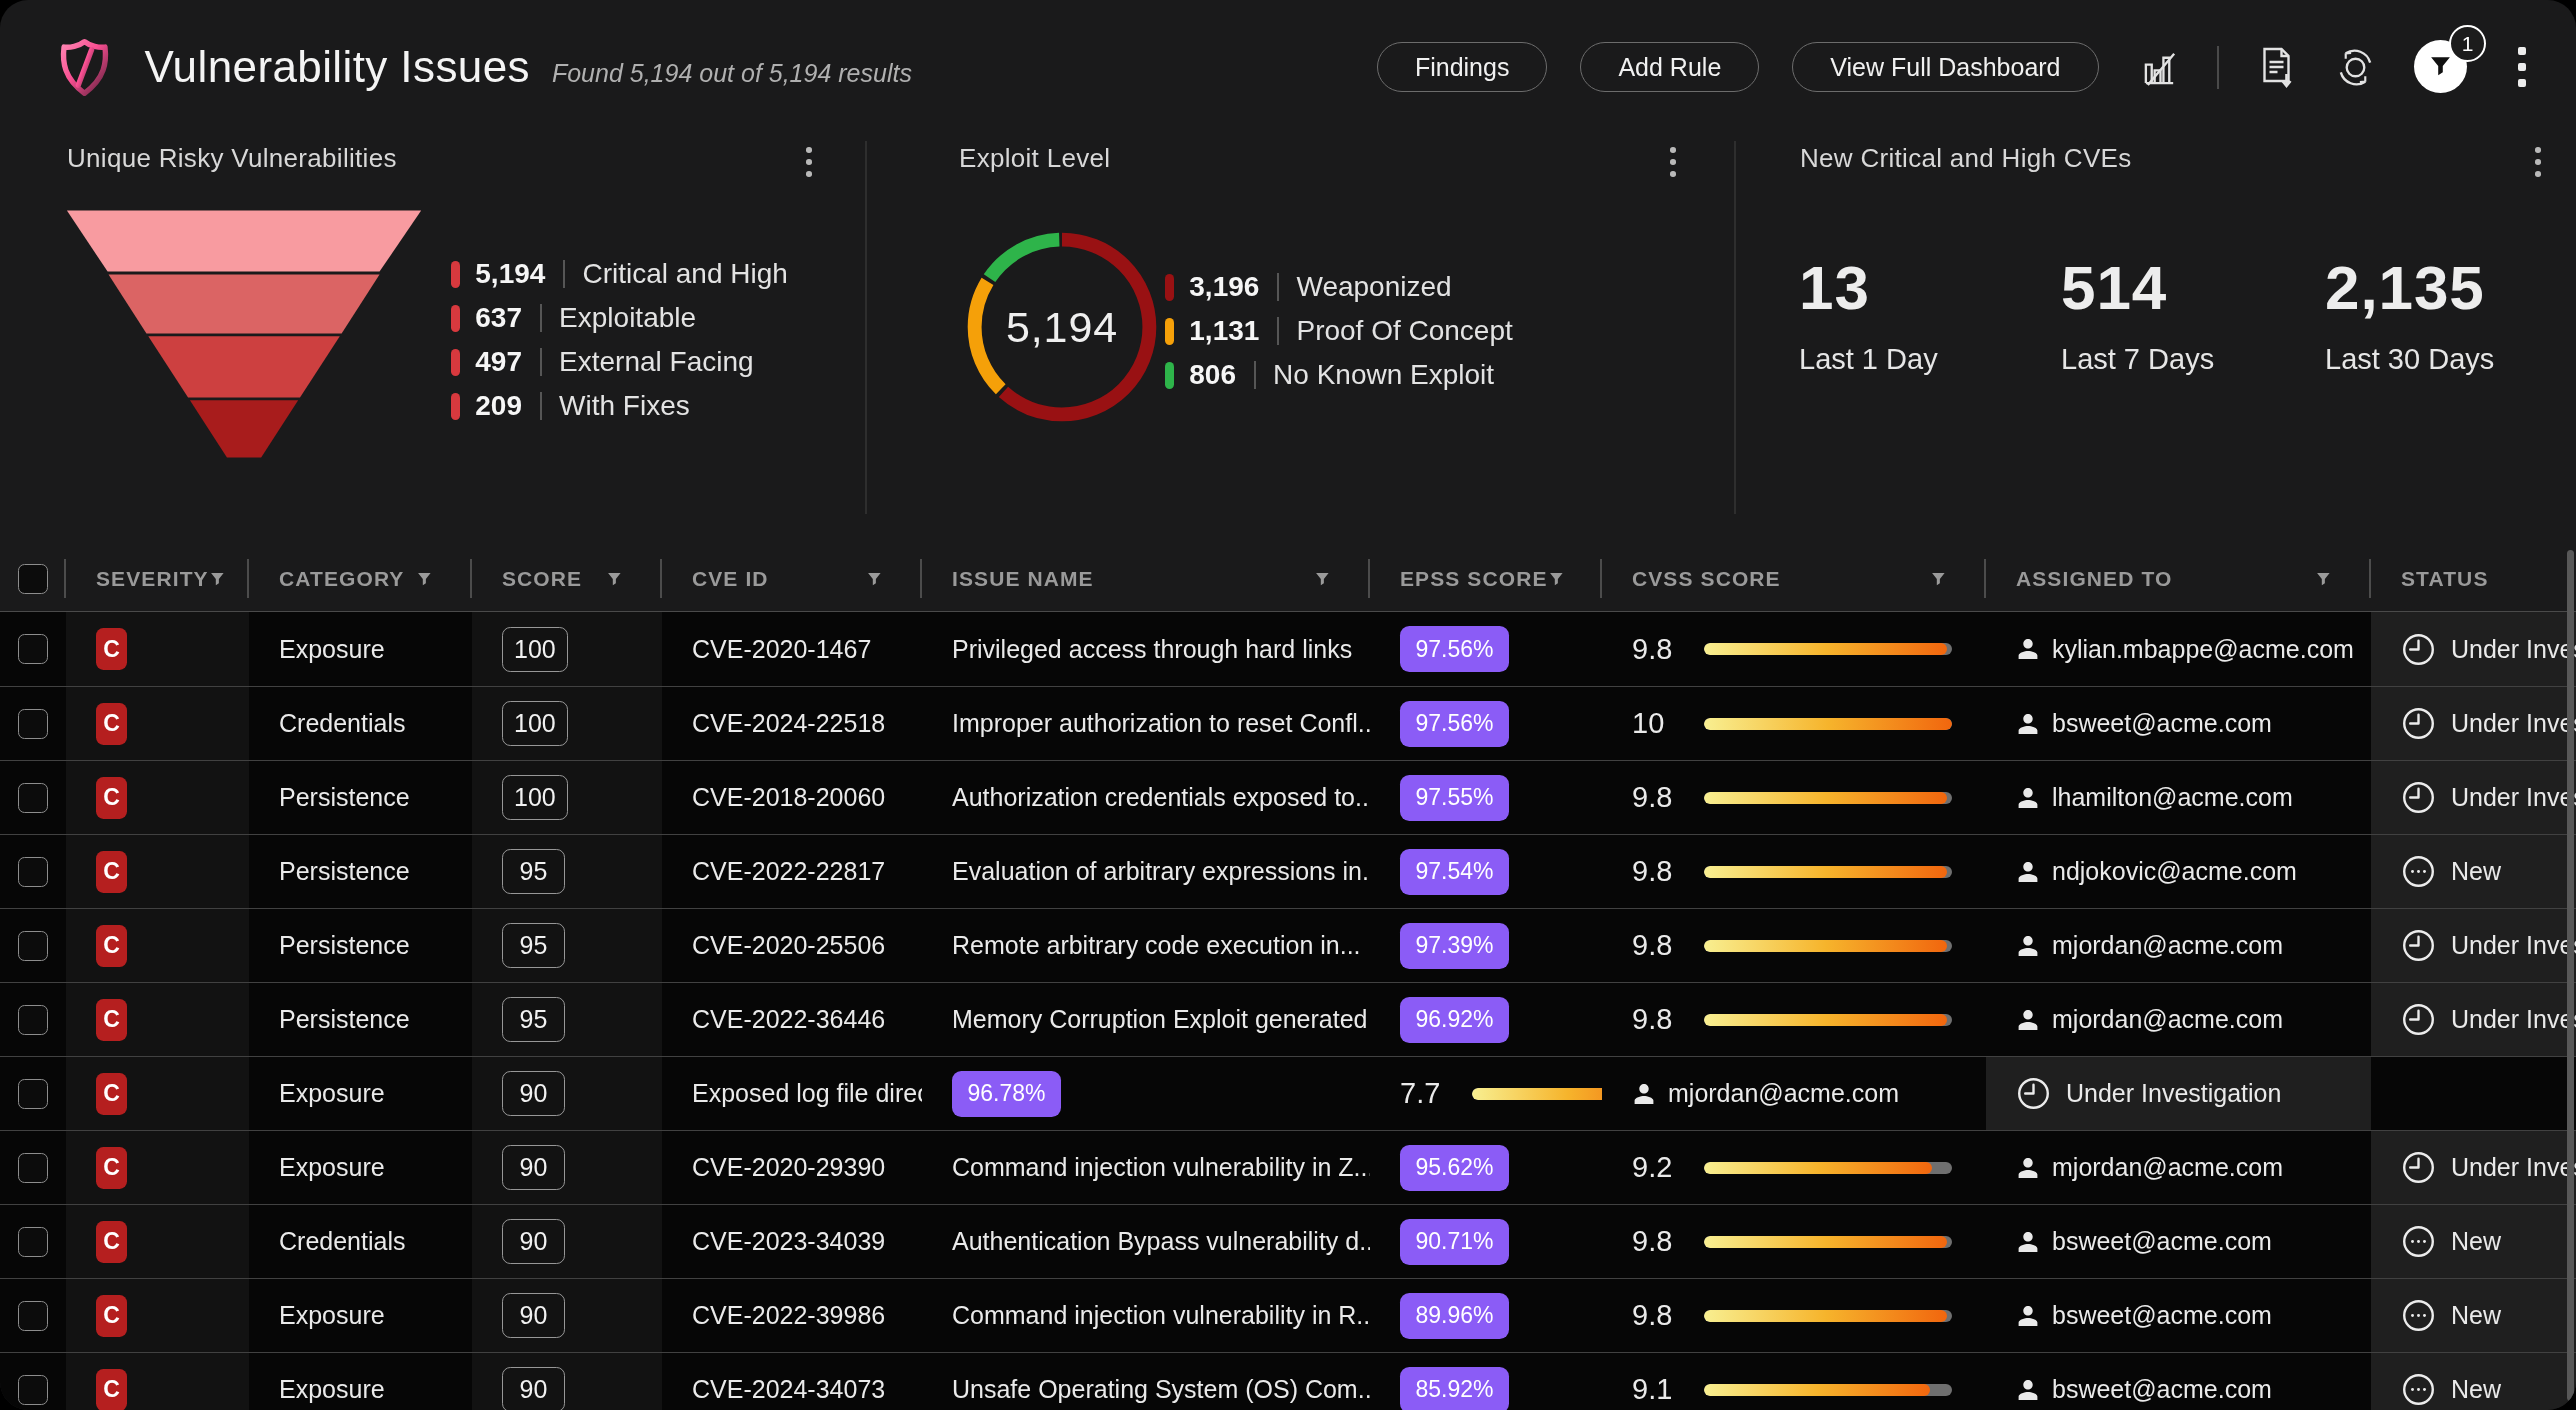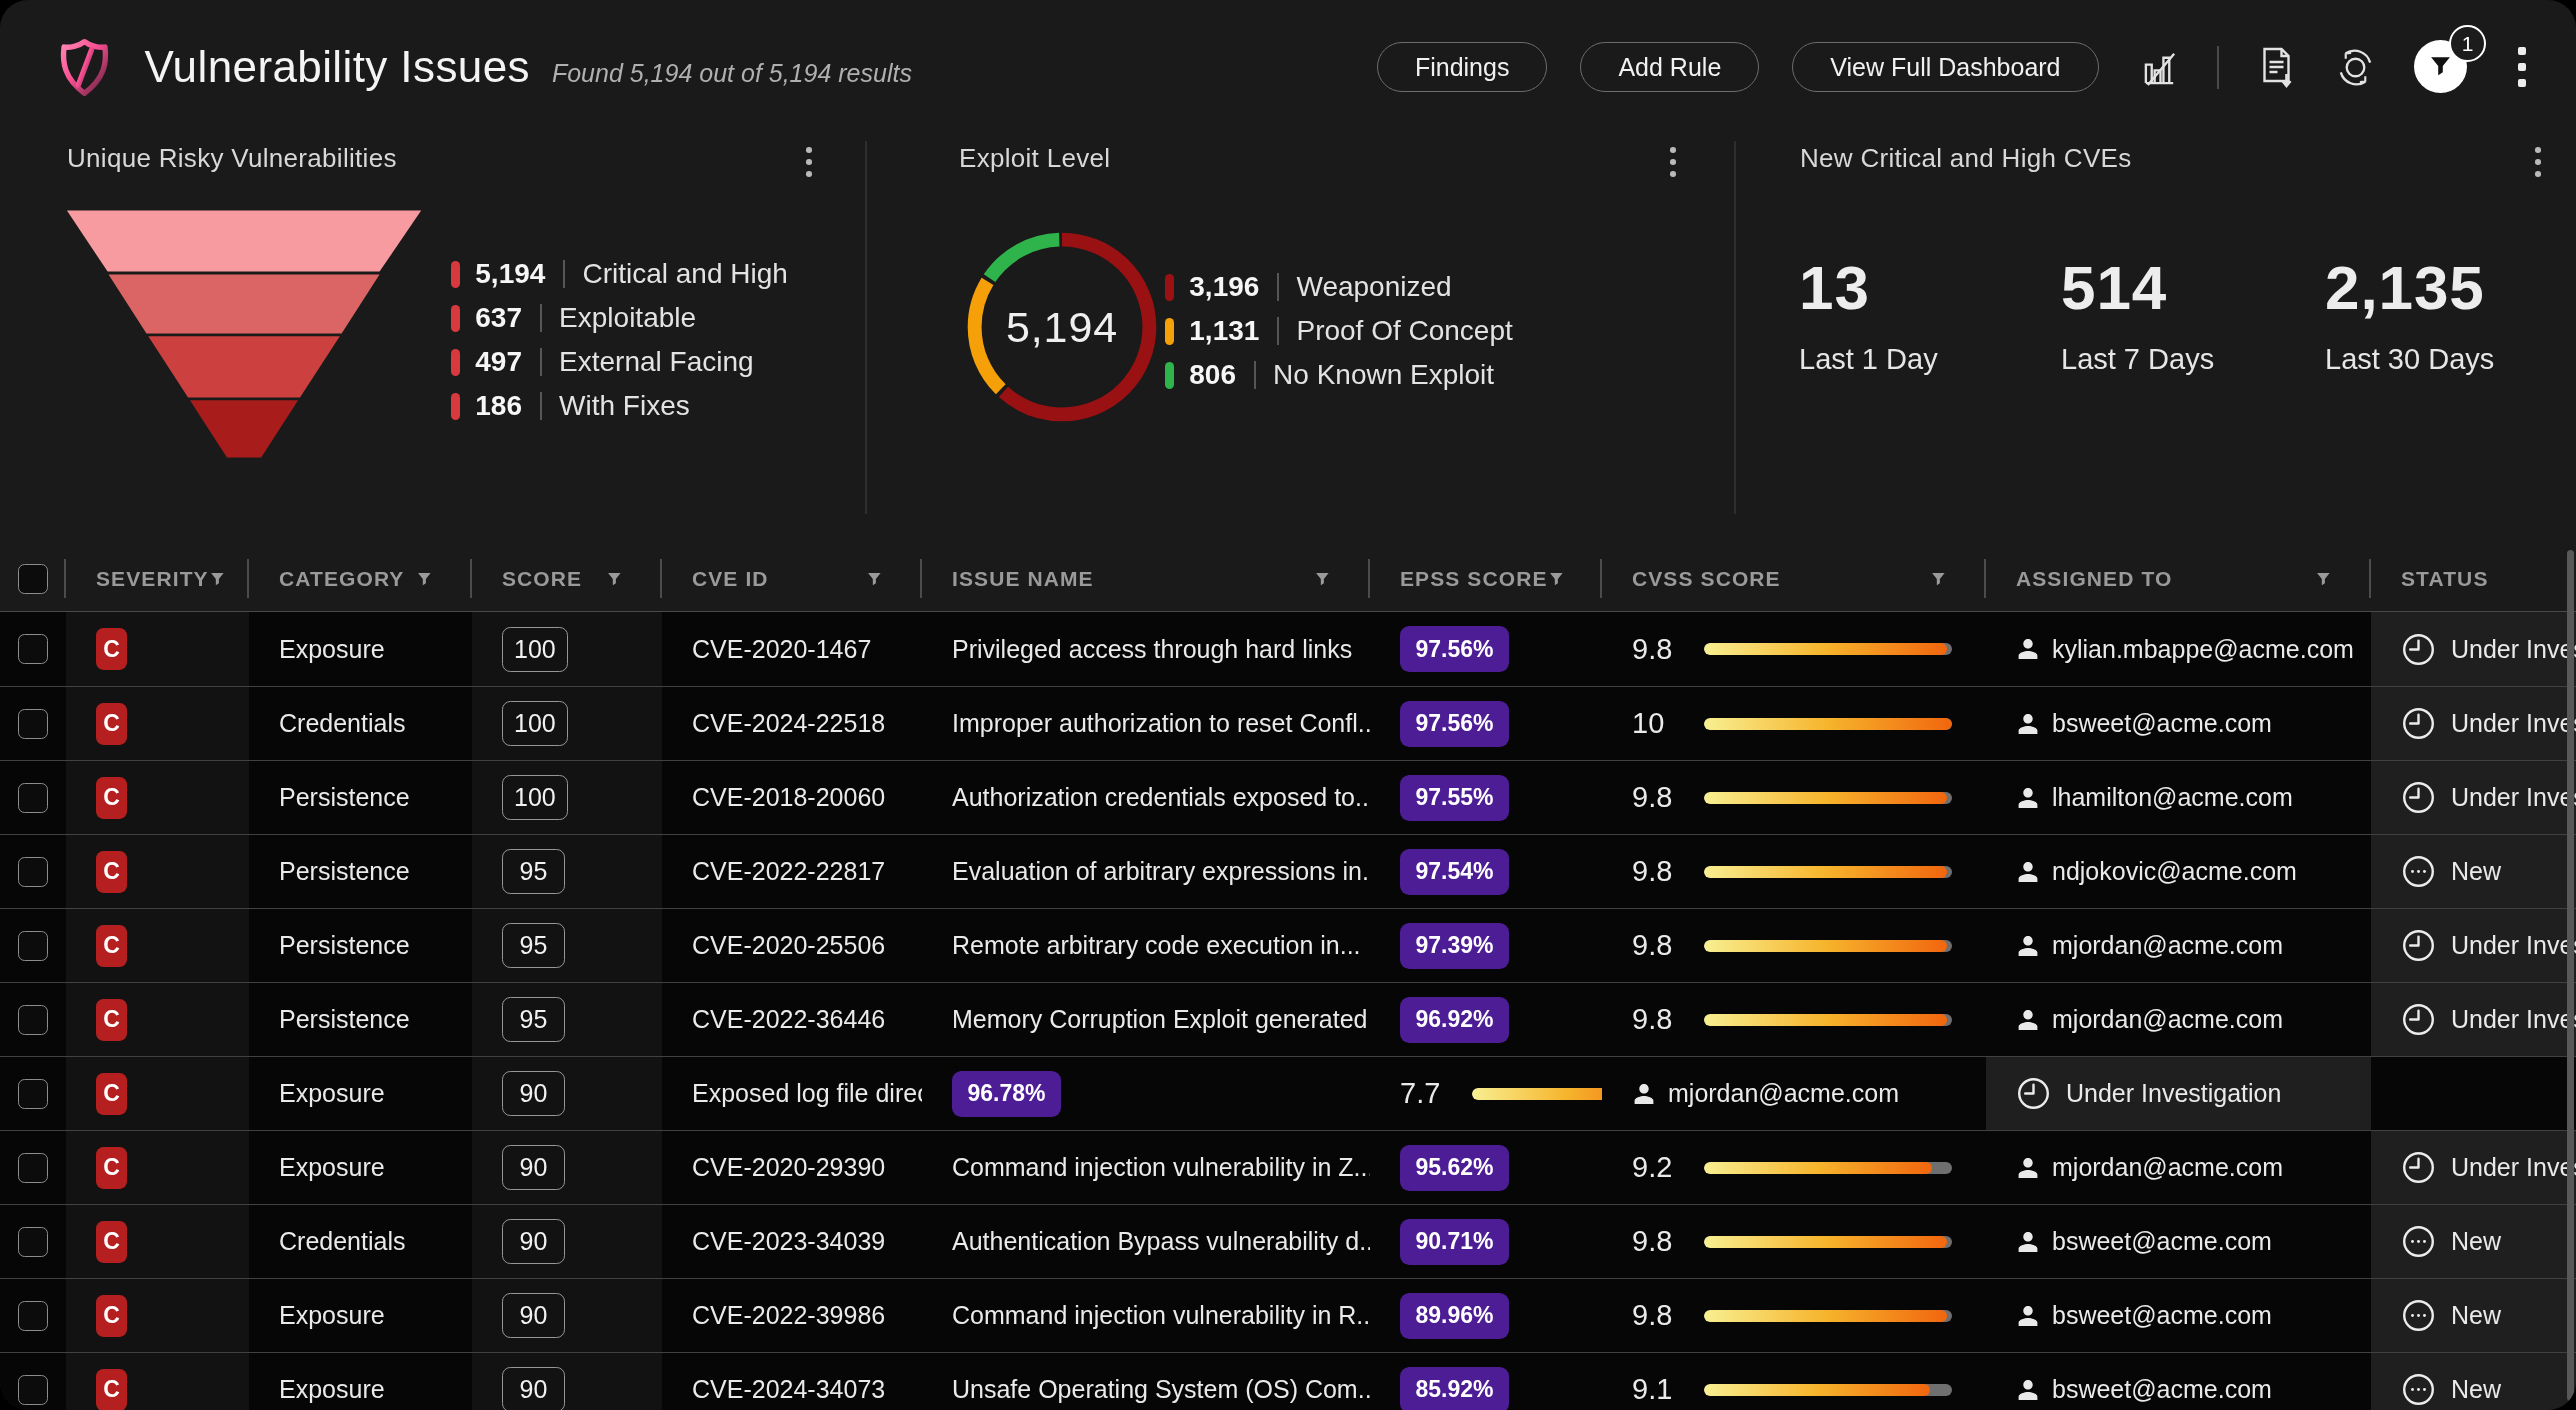--- a/index.html
+++ b/index.html
@@ -56,21 +56,21 @@
   .c-check-h{justify-content:center;padding:0;}
   .trow{height:74px;border-top:1.9px solid #414141;box-sizing:border-box;cursor:pointer;}
   .tbody .trow:first-child{border-top:none;}
   .cell{display:flex;align-items:center;padding:0 7.4px 0 30px;box-sizing:border-box;overflow:hidden;white-space:nowrap;color:#eaeaea;font-size:25px;}
   .c-check{justify-content:center;padding:0;}
   .col-stripe{background:rgba(255,255,255,.05);}
   .col-status{background:rgba(255,255,255,.10);}
   .checkbox{width:28px;height:28px;border:1.9px solid #8d8d8d;border-radius:6.5px;background:#0c0c0c;flex:none;}
   .sev-badge{width:31px;height:42px;border-radius:7.4px;background:#b51f1f;color:#fff;font-size:23px;font-weight:700;display:flex;align-items:center;justify-content:center;flex:none;}
   .score-box{min-width:39px;padding:0 11px;height:43px;border:1.9px solid #979797;border-radius:8.3px;display:flex;align-items:center;justify-content:center;font-size:25px;color:#f1f1f1;box-sizing:content-box;}
-  .epss-badge{width:109px;height:46px;border-radius:9.3px;background:#4c1d95;color:#fff;font-size:23px;font-weight:700;display:flex;align-items:center;justify-content:center;flex:none;}
+  .epss-badge{width:109px;height:46px;border-radius:9.3px;background:#8b5cf6;color:#fff;font-size:23px;font-weight:400;display:flex;align-items:center;justify-content:center;flex:none;}
   .cvss-num{width:72px;font-size:29px;flex:none;}
   .cvss-bar{width:248px;height:12px;border-radius:6.5px;background:#6f6f6f;overflow:hidden;display:block;flex:none;}
   .cvss-fill{display:block;height:100%;border-radius:6.5px;background:linear-gradient(90deg,#f8ef91,#f6b42c,#f1660e);}
   .person-ico{flex:none;}
   .email{margin-left:12px;}
   .status-ico{flex:none;}
   .status-text{margin-left:15px;}
   .scrollbar{position:absolute;right:1.9px;top:550px;width:7.4px;height:851px;background:#585858;border-radius:3.7px;}
 </style>
 </head>
@@ -164,21 +164,21 @@
           <span class="legend-label">Exploitable</span>
         </div>
         <div class="legend-row">
           <span class="legend-marker" style="background: rgb(216, 57, 62);"></span>
           <span class="legend-value">497</span>
           <span class="legend-sep"></span>
           <span class="legend-label">External Facing</span>
         </div>
         <div class="legend-row">
           <span class="legend-marker" style="background: rgb(216, 57, 62);"></span>
-          <span class="legend-value">186</span>
+          <span class="legend-value">209</span>
           <span class="legend-sep"></span>
           <span class="legend-label">With Fixes</span>
         </div>
       </div>
 
     <div class="pdiv" style="left:865px"></div>
 
     <div class="panel-title" style="left:959px">Exploit Level</div>
     <div class="panel-kebab" style="left:1670px">
         <i></i>

